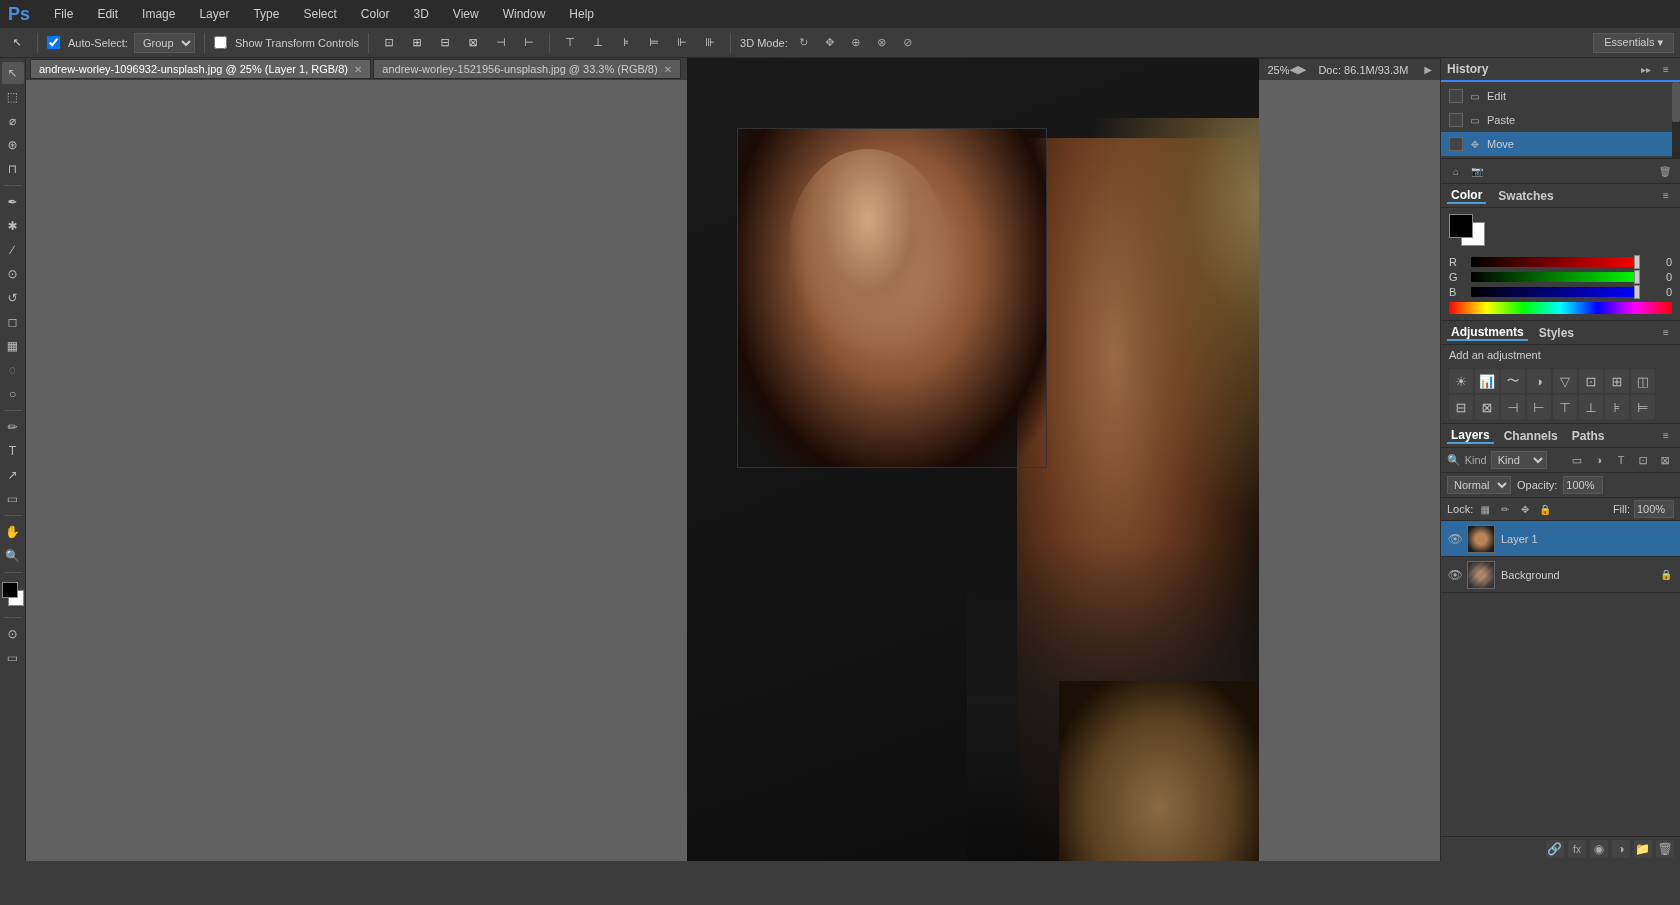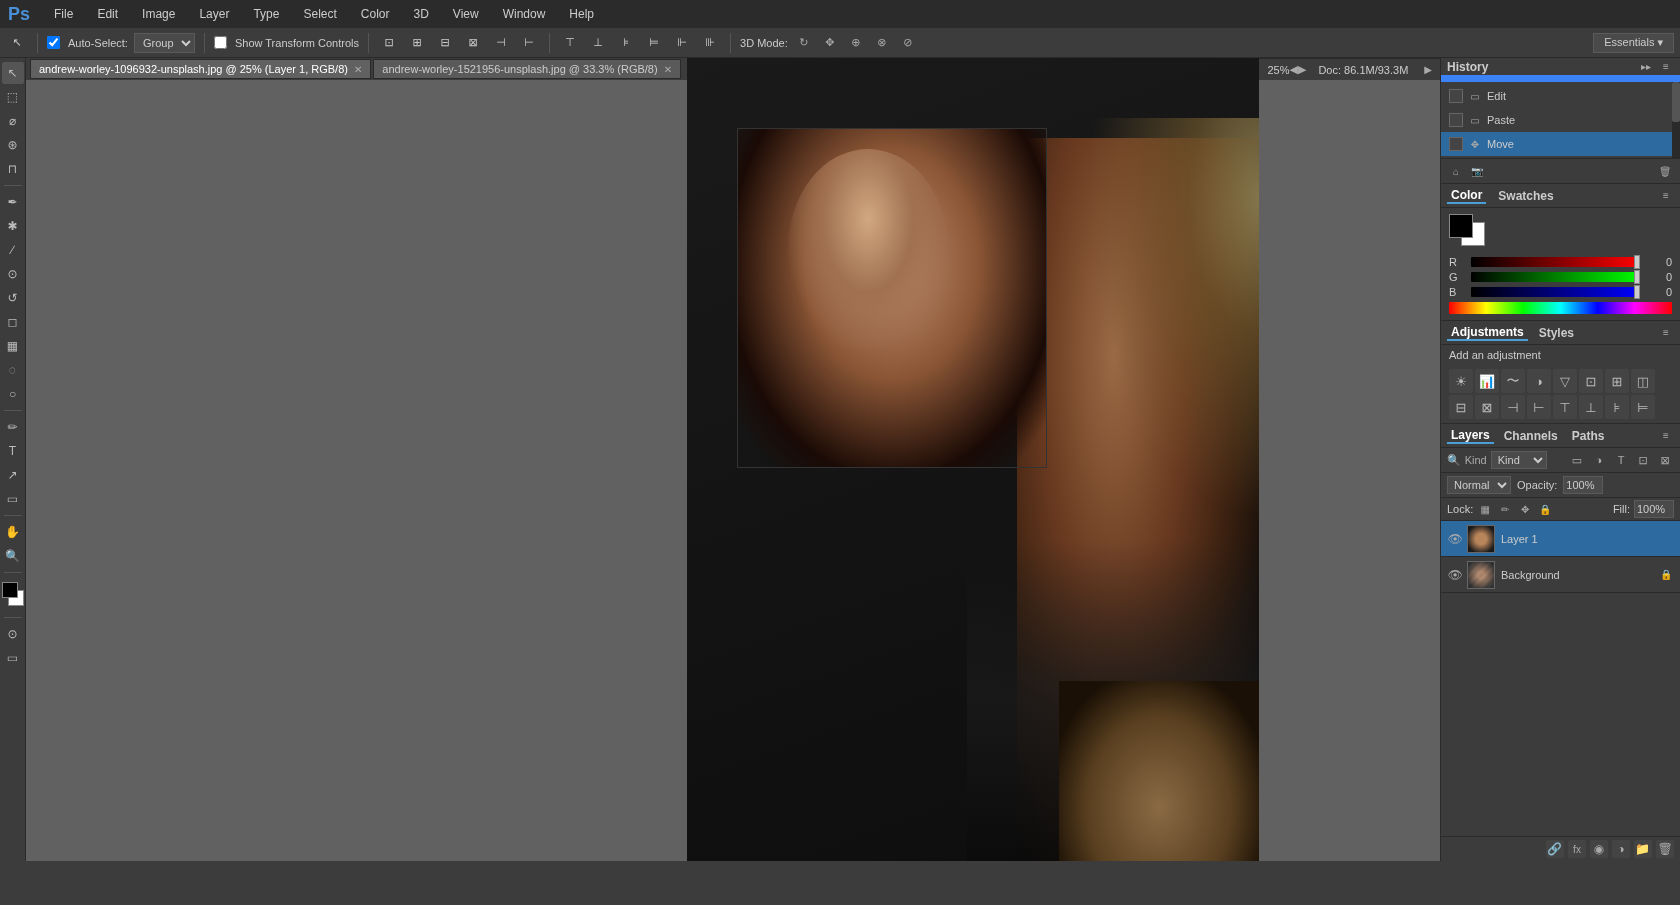--- a/index.html
+++ b/index.html
@@ -51,21 +51,21 @@
     
     #bottom-panel { display: flex; align-items: center; background: #3c3c3c; height: 22px; padding: 0 8px; border-top: 1px solid #2a2a2a; }
     .bottom-tab { padding: 2px 10px; font-size: 11px; color: #ccc; cursor: pointer; border-bottom: 2px solid transparent; }
     .bottom-tab.active { border-bottom: 2px solid #4a9fd5; color: #fff; }
 
     
     #right-panels { width: 240px; background: #3c3c3c; border-left: 1px solid #2a2a2a; display: flex; flex-direction: column; overflow: hidden; }
 
     
     #history-panel { background: #3c3c3c; border-bottom: 1px solid #2a2a2a; }
-    .panel-header { display: flex; align-items: center; background: #3c3c3c; height: 24px; padding: 0 6px; border-bottom: 7px solid #3b82f6; gap: 20px; }
+    .panel-header { display: flex; align-items: center; background: #3c3c3c; height: 24px; padding: 0 6px; border-bottom: 2px solid #3b82f6; gap: 20px; }
     .panel-title { font-size: 12px; color: #ccc; font-weight: bold; }
     .panel-actions { margin-left: auto; display: flex; gap: 4px; }
     .panel-action-btn { width: 16px; height: 16px; display: flex; align-items: center; justify-content: center; color: #aaa; cursor: pointer; font-size: 10px; }
     .history-list { padding: 2px 0; }
     .history-item { display: flex; align-items: center; padding: 3px 8px; cursor: pointer; height: 24px; }
     .history-item.active { background: #2d6a9f; }
     .history-checkbox { width: 14px; height: 14px; border: 1px solid #666; background: #444; margin-right: 4px; flex-shrink: 0; }
     .history-icon { width: 16px; height: 16px; margin-right: 4px; display: flex; align-items: center; justify-content: center; color: #aaa; font-size: 10px; flex-shrink: 0; }
     .history-label { font-size: 11px; color: #ccc; }
     .history-footer { display: flex; align-items: center; padding: 3px 6px; border-top: 1px solid #2a2a2a; gap: 4px; }

